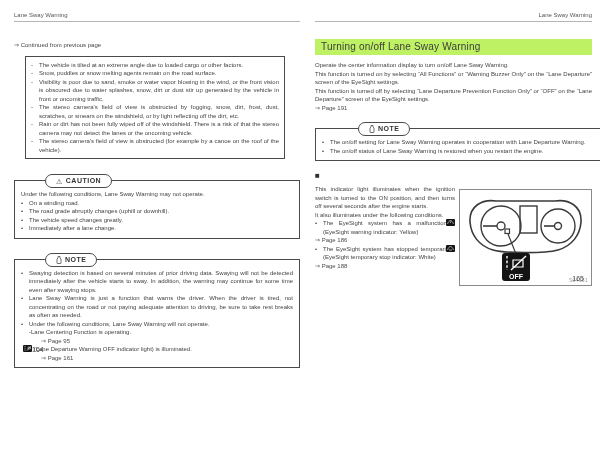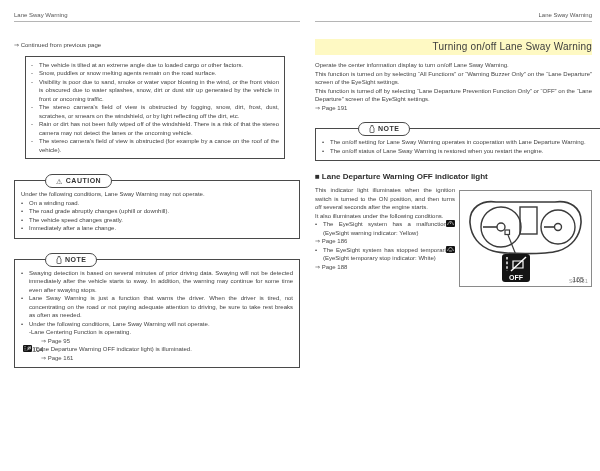--- a/index.html
+++ b/index.html
@@ -45,22 +45,22 @@
   .sub-item{padding-left:16px;text-indent:-8px;}
   .sub-ref{padding-left:20px;text-indent:0;color:#4a4a4a;}
 
   .mini-icon{display:inline-block;vertical-align:-1px;line-height:0;}
 
   .page-num{position:absolute;bottom:15px;font-size:7px;color:#4a4a4a;}
   .page-num.left{left:18px;}
   .page-num.right{right:8px;}
 
   .section-bar{
-    margin-top:17px;background:#fef9c3;height:16px;line-height:16px;
-    font-size:10px;color:#3c3c3c;padding-left:6px;letter-spacing:0.2px;text-align:right;
+    margin-top:17px;background:#bef264;height:16px;line-height:16px;
+    font-size:10px;color:#3c3c3c;padding-left:6px;letter-spacing:0.2px;
   }
   .body-block{margin-top:6px;}
   .pref{color:#4a4a4a;}
 
   .sub-head{margin-top:11px;font-size:8px;font-weight:bold;color:#2f2f2f;display:flex;align-items:center;gap:2px;}
   .sub-head .sq{font-size:8px;line-height:1;}
 
   .ind-wrap{position:relative;margin-top:5px;min-height:112px;}
   .ind-text{width:140px;}
   .figure-box{
@@ -147,21 +147,20 @@
           </svg>
       </span>
       <span>NOTE</span>
     </div>
     <div class="bullet-item"><span class="mk">•</span><span>The on/off setting for Lane Sway Warning operates in cooperation with Lane Departure Warning.</span></div>
     <div class="bullet-item"><span class="mk">•</span><span>The on/off status of Lane Sway Warning is restored when you restart the engine.</span></div>
   </div>
 
   <div class="sub-head">
     <span class="sq">■</span>
-    <span>Lane Departure Warning OFF indicator light</span>
   </div>
 
   <div class="ind-wrap">
     <div class="ind-text txt">
       <div>This indicator light illuminates when the ignition switch is turned to the ON position, and then turns off several seconds after the engine starts.</div>
       <div>It also illuminates under the following conditions.</div>
       <div class="bullet-item">
         <span class="mk">•</span><span>The EyeSight system has a malfunction.</span>
         <span class="mini-icon"><svg width="9" height="7" viewBox="0 0 18 14">
               <rect width="18" height="14" rx="2" fill="#141414"></rect>

